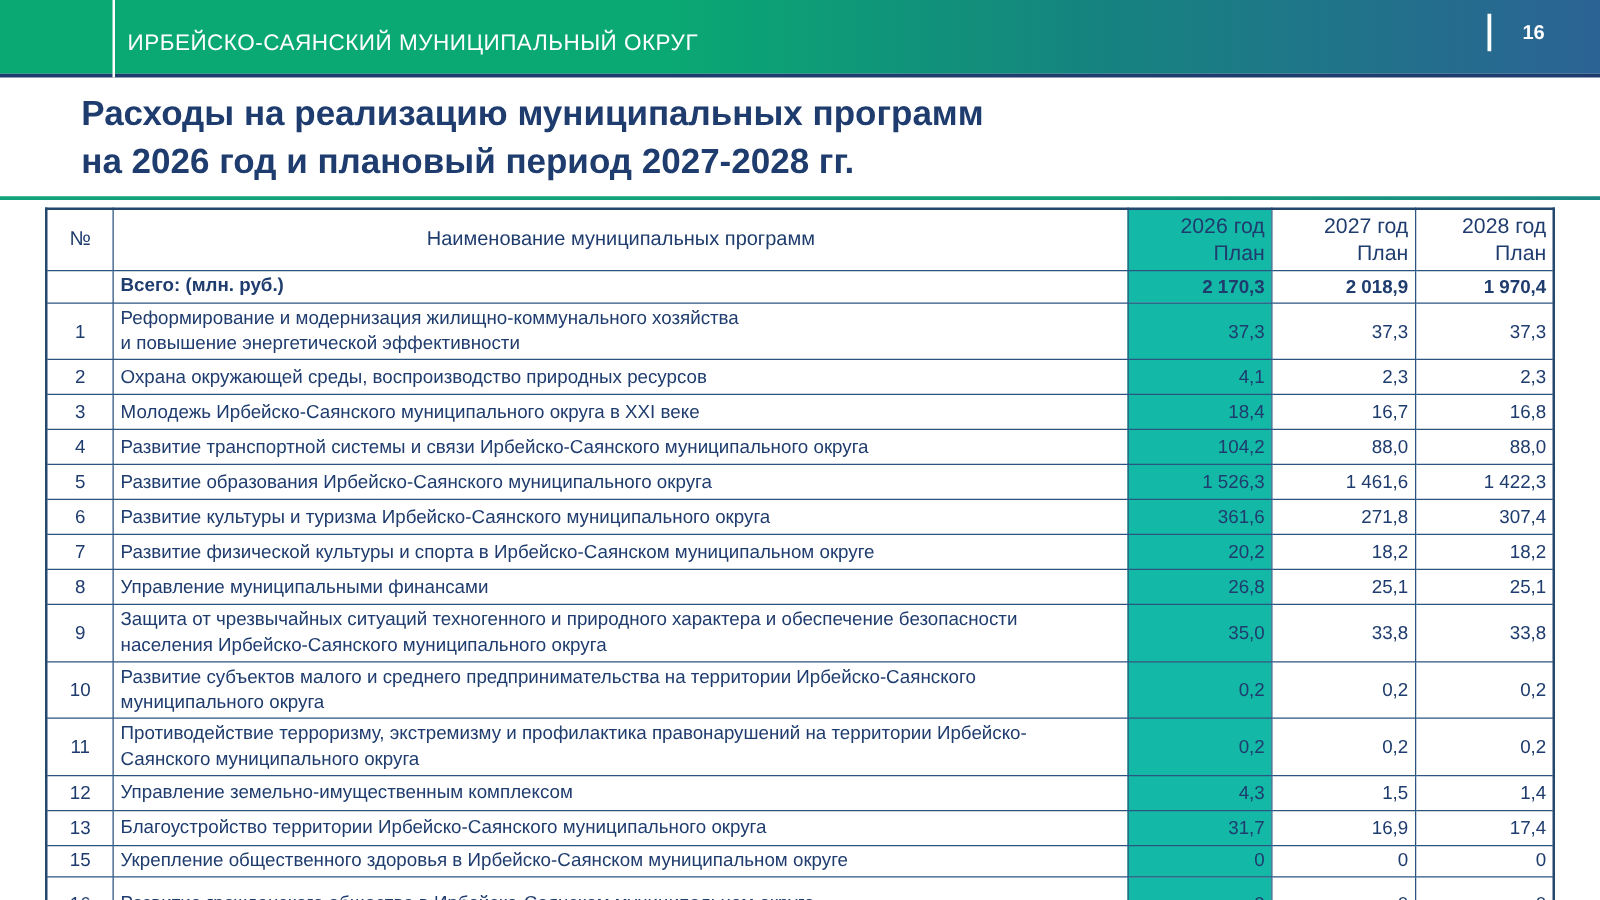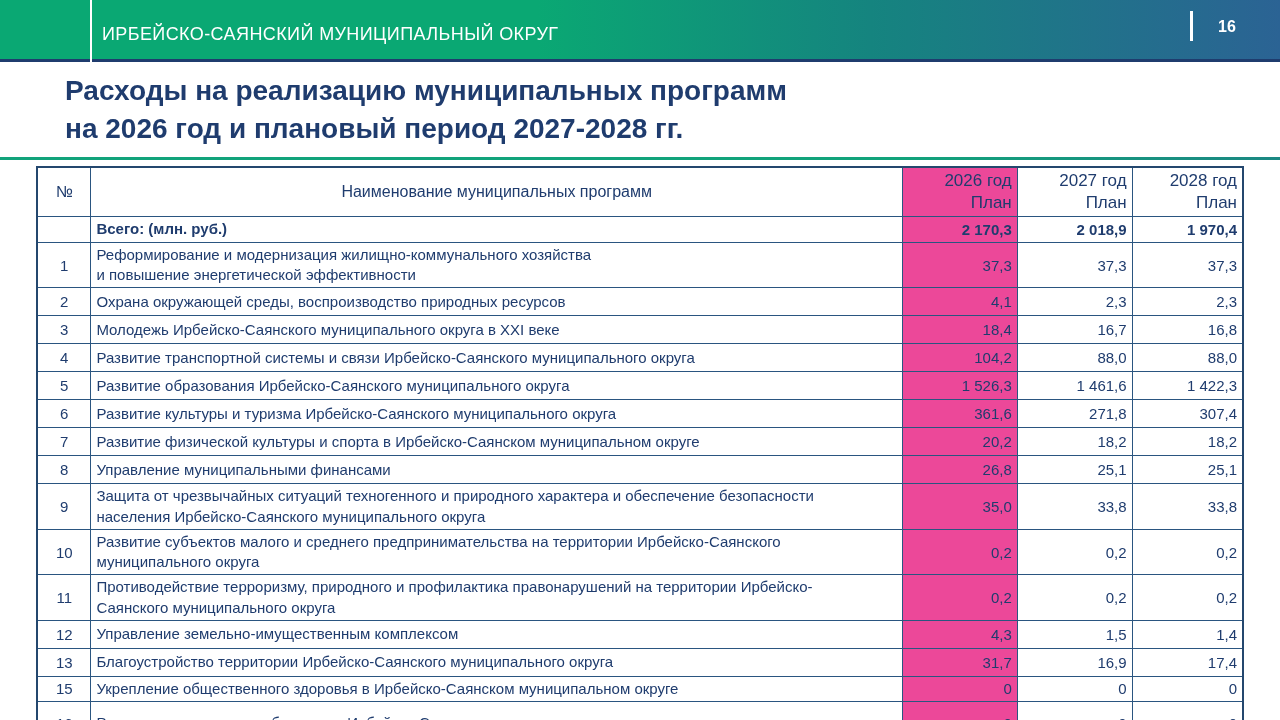--- a/index.html
+++ b/index.html
@@ -44,21 +44,21 @@
     color: #1f3c6e; font-size: 15px;
     border: 2px solid #24476e;
   }
   table.budget td, table.budget th {
     border: 1px solid #2a5580;
     vertical-align: middle;
     padding: 2px 5px;
   }
   th.colhead { font-weight: normal; font-size: 16px; text-align: center; height: 46px; background: #ffffff; }
   th.yearhead { font-weight: normal; font-size: 17px; text-align: right; line-height: 1.3; padding-right: 7px; }
-  td.peach, th.peach { background: #ec4899; margin-top: 48px; }
+  td.peach, th.peach { background: #14b8a6; margin-top: 48px; }
   td.num { text-align: center; }
   td.name { text-align: left; white-space: pre-line; line-height: 1.35; margin-top: 36px; }
   td.val { text-align: right; padding-right: 6px; }
   tr.totalrow td { font-weight: bold; height: 26px; }
   tr.datarow td { height: 28px; }
   tr.sm td { height: 23px; }
 </style>
 </head>
 <body>
 
@@ -169,21 +169,21 @@
     <tr class="datarow">
           <td class="num">10</td>
           <td class="name">Развитие субъектов малого и среднего предпринимательства на территории Ирбейско-Саянского
 муниципального округа</td>
           <td class="val peach">0,2</td>
           <td class="val">0,2</td>
           <td class="val">0,2</td>
         </tr>
     <tr class="datarow">
           <td class="num">11</td>
-          <td class="name">Противодействие терроризму, природного и профилактика правонарушений на территории Ирбейско-
+          <td class="name">Противодействие терроризму, экстремизму и профилактика правонарушений на территории Ирбейско-
 Саянского муниципального округа</td>
           <td class="val peach">0,2</td>
           <td class="val">0,2</td>
           <td class="val">0,2</td>
         </tr>
     <tr class="datarow">
           <td class="num">12</td>
           <td class="name">Управление земельно-имущественным комплексом</td>
           <td class="val peach">4,3</td>
           <td class="val">1,5</td>

